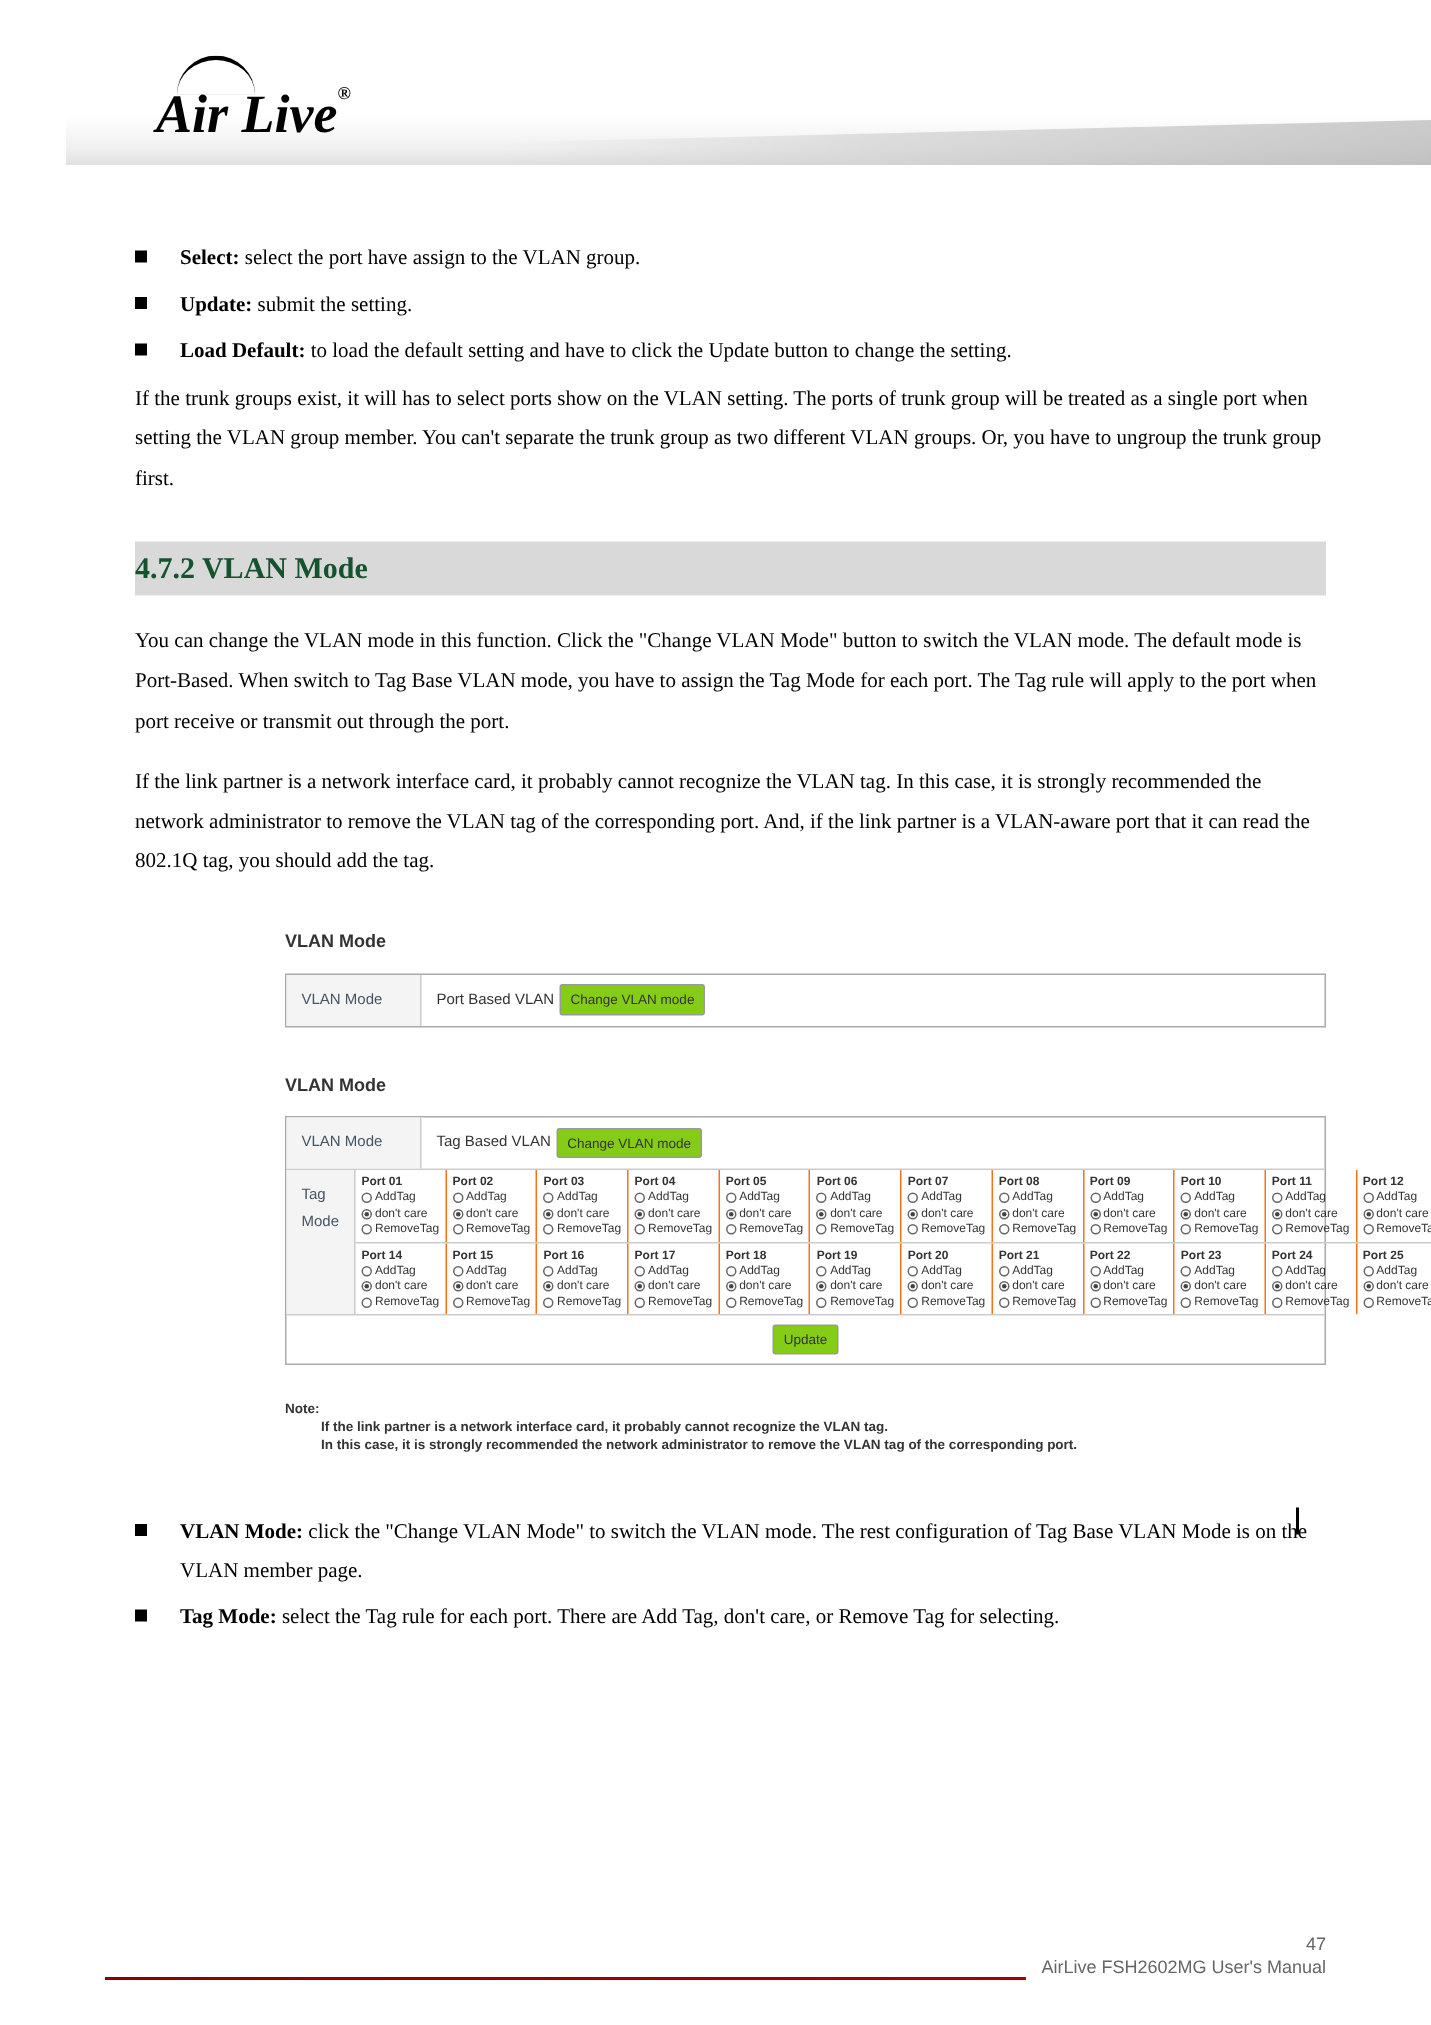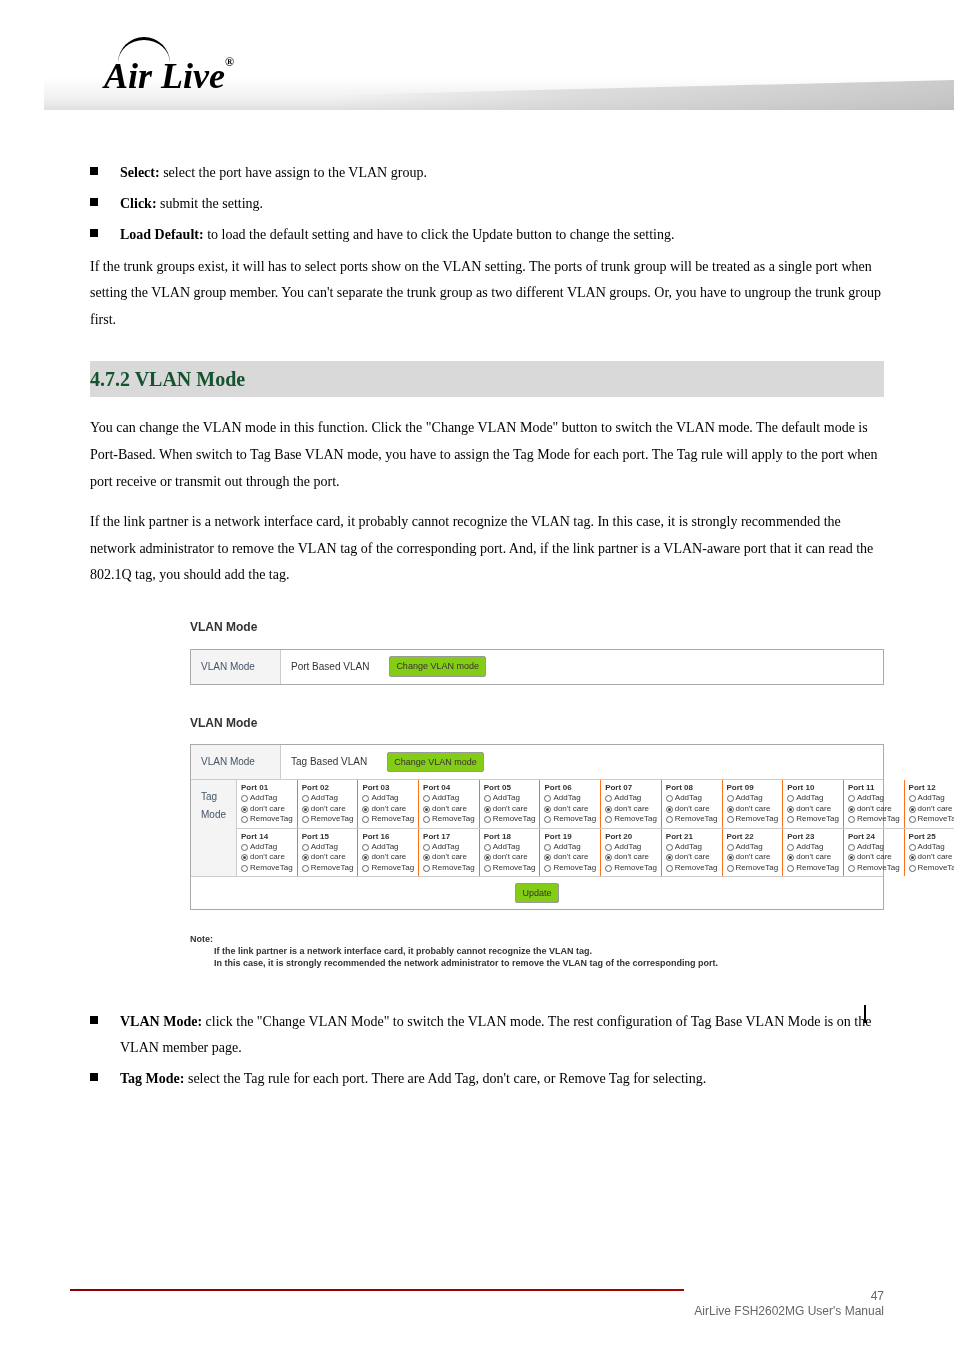--- a/index.html
+++ b/index.html
@@ -103,21 +103,21 @@
     width: 90px;
     border-right: 1px solid #ccc;
     color: #456;
     font-size: 10px;
   }
   .ss-value {
     flex: 1;
     padding: 6px 10px;
     display: flex;
     align-items: center;
-    gap: 20px;
+    gap: 4px;
   }
   .ss-btn {
     font-size: 9px;
     padding: 1px 6px;
     background: #84cc16;
     border: 1px solid #999;
     border-radius: 2px;
     cursor: pointer;
     display: inline-block;
   }
@@ -164,21 +164,21 @@
     width: 2px;
     height: 18px;
     background: #000;
   }
   .footer {
     position: absolute;
     bottom: 30px;
     left: 0;
     right: 0;
     display: flex;
-    align-items: flex-start;
+    align-items: flex-end;
     padding: 0 70px;
     font-family: Arial, sans-serif;
     font-size: 12px;
     color: #666;
   }
   .footer-line {
     flex: 1;
     height: 2px;
     background: linear-gradient(to right, #8b0000, #a00);
     margin-right: 10px;
@@ -193,21 +193,21 @@
     <span class="arc"></span>
     <span>Air Live</span><span class="reg">®</span>
   </div>
   <div class="swoosh"></div>
 </div>
 
 <div class="content">
 
   <div id="bullets-top">
       <div class="bullet-item"><b>Select:</b> <span>select the port have assign to the VLAN group.</span></div>
-      <div class="bullet-item"><b>Click:</b> <span>submit the setting.</span></div>
+      <div class="bullet-item"><b>Update:</b> <span>submit the setting.</span></div>
       <div class="bullet-item"><b>Load Default:</b> <span>to load the default setting and have to click the Update button to change the setting.</span></div>
     </div>
 
   <p class="body-text indent">If the trunk groups exist, it will has to select ports show on the VLAN setting. The ports of trunk group will be treated as a single port when setting the VLAN group member. You can't separate the trunk group as two different VLAN groups. Or, you have to ungroup the trunk group first.</p>
 
   <h2 class="section-heading">4.7.2 VLAN Mode</h2>
 
   <p class="body-text">You can change the VLAN mode in this function. Click the "Change VLAN Mode" button to switch the VLAN mode. The default mode is Port-Based. When switch to Tag Base VLAN mode, you have to assign the Tag Mode for each port. The Tag rule will apply to the port when port receive or transmit out through the port.</p>
   <p class="body-text">If the link partner is a network interface card, it probably cannot recognize the VLAN tag. In this case, it is strongly recommended the network administrator to remove the VLAN tag of the corresponding port. And, if the link partner is a VLAN-aware port that it can read the 802.1Q tag, you should add the tag.</p>
 

